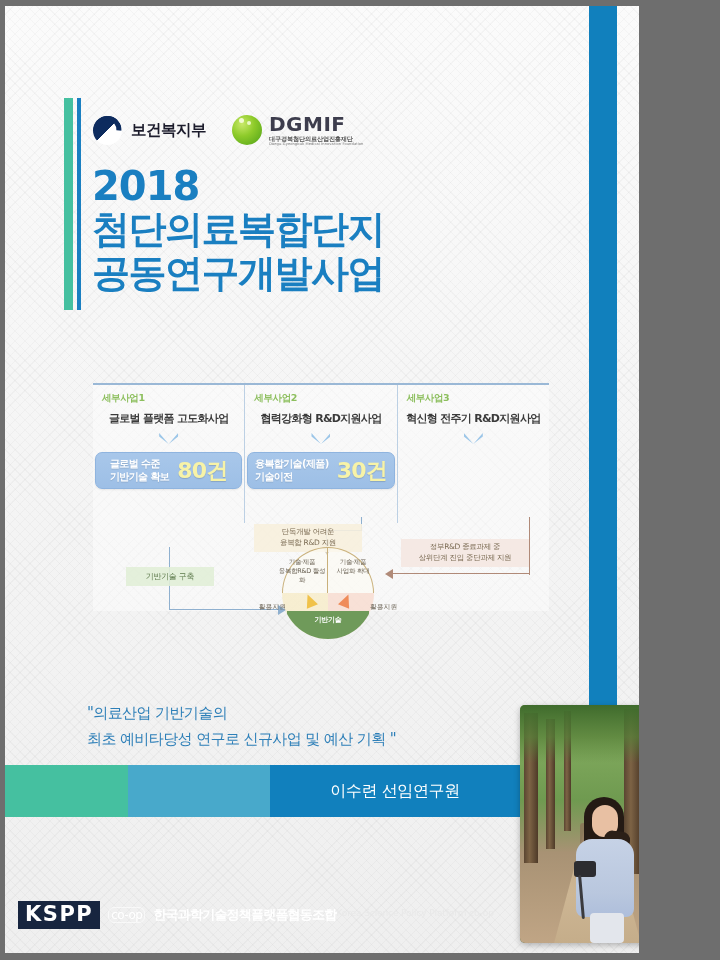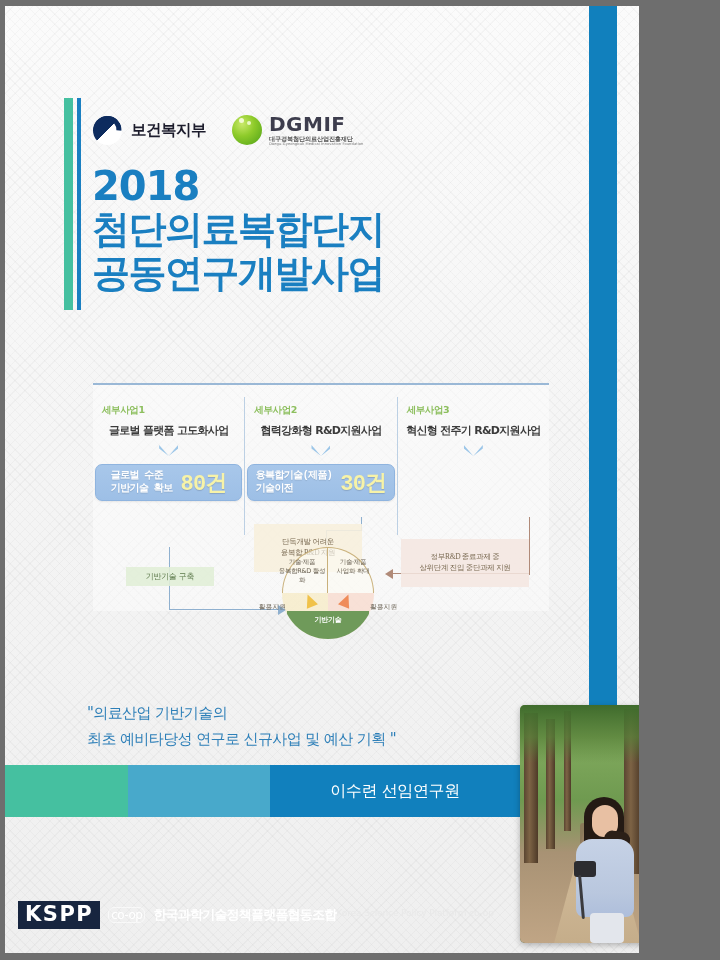--- a/index.html
+++ b/index.html
@@ -88,44 +88,43 @@
   .t-year { font-size:40px; font-weight:bold; color:#1a7fc1; line-height:1.05; letter-spacing:-1px; }
   .t-line { font-size:38px; font-weight:bold; color:#1a7fc1; line-height:1.17; letter-spacing:-1.5px; white-space:nowrap; }
 
   
   .diagram {
     position:absolute; left:93px; top:383px; width:456px; height:228px;
     background:rgba(255,255,255,0.45);
     border-top:2px solid #9ab8d6;
     z-index:4;
   }
-  .diag-cols { position:absolute; left:0; top:12px; width:100%; height:138px; display:flex; }
+  .diag-cols { position:absolute; left:0; top:0; width:100%; height:138px; display:flex; }
   .dcol { flex:1; position:relative; padding-top:7px; }
   .dcol + .dcol { border-left:1px solid #bcd0e4; }
   .sub-tag { font-size:9.5px; color:#8dbf5e; font-weight:bold; padding-left:9px; letter-spacing:-0.4px; }
   .sub-title { font-size:11px; color:#3b3b3b; font-weight:bold; text-align:center; margin-top:6px; letter-spacing:-0.7px; }
   .chev {
     width:19px; height:11px; margin:7px auto 0;
     background:#9cc6e8;
     clip-path:polygon(0 0, 50% 100%, 100% 0, 100% 32%, 50% 100%, 0 32%);
   }
   .res-box {
     margin:8px 2px 0; height:37px; border-radius:7px;
     background:linear-gradient(180deg,#a8c7ea 0%, #9dbfe6 100%);
     border:1px solid #8fb4df;
     display:flex; align-items:center; justify-content:center; gap:8px;
     box-shadow:0 1px 2px rgba(0,0,0,0.08);
-    font-family:Liberation Mono, monospace;
   }
   .res-label { font-size:10px; color:#ffffff; font-weight:bold; line-height:1.25; letter-spacing:-0.6px; text-shadow:0 1px 1px rgba(0,0,0,0.12); }
   .res-num { font-size:22px; color:#f7f3a8; font-weight:bold; letter-spacing:-0.8px; text-shadow:0 1px 1px rgba(0,0,0,0.15); }
   .diag-lower { position:absolute; left:0; top:138px; width:100%; height:90px; }
   .note-box {
     position:absolute; font-size:7.5px; color:#7a6a52; text-align:center;
-    line-height:1.45; letter-spacing:-0.3px; padding:13px 6px;font-family:Liberation Serif, serif;
+    line-height:1.45; letter-spacing:-0.3px; padding:3px 6px;
   }
   .note-left { left:161px; top:1px; width:108px; background:rgba(247,240,221,0.9); }
   .note-right { left:308px; top:16px; width:128px; background:rgba(244,230,224,0.85); }
   .green-box {
     position:absolute; left:33px; top:44px; width:88px; padding:4px 0;
     background:rgba(225,238,215,0.9); text-align:center;
     font-size:8px; color:#5d7a4c; letter-spacing:-0.3px;
   }
   .circle-wrap { position:absolute; left:189px; top:24px; width:92px; height:92px; }
   .circ-top {

